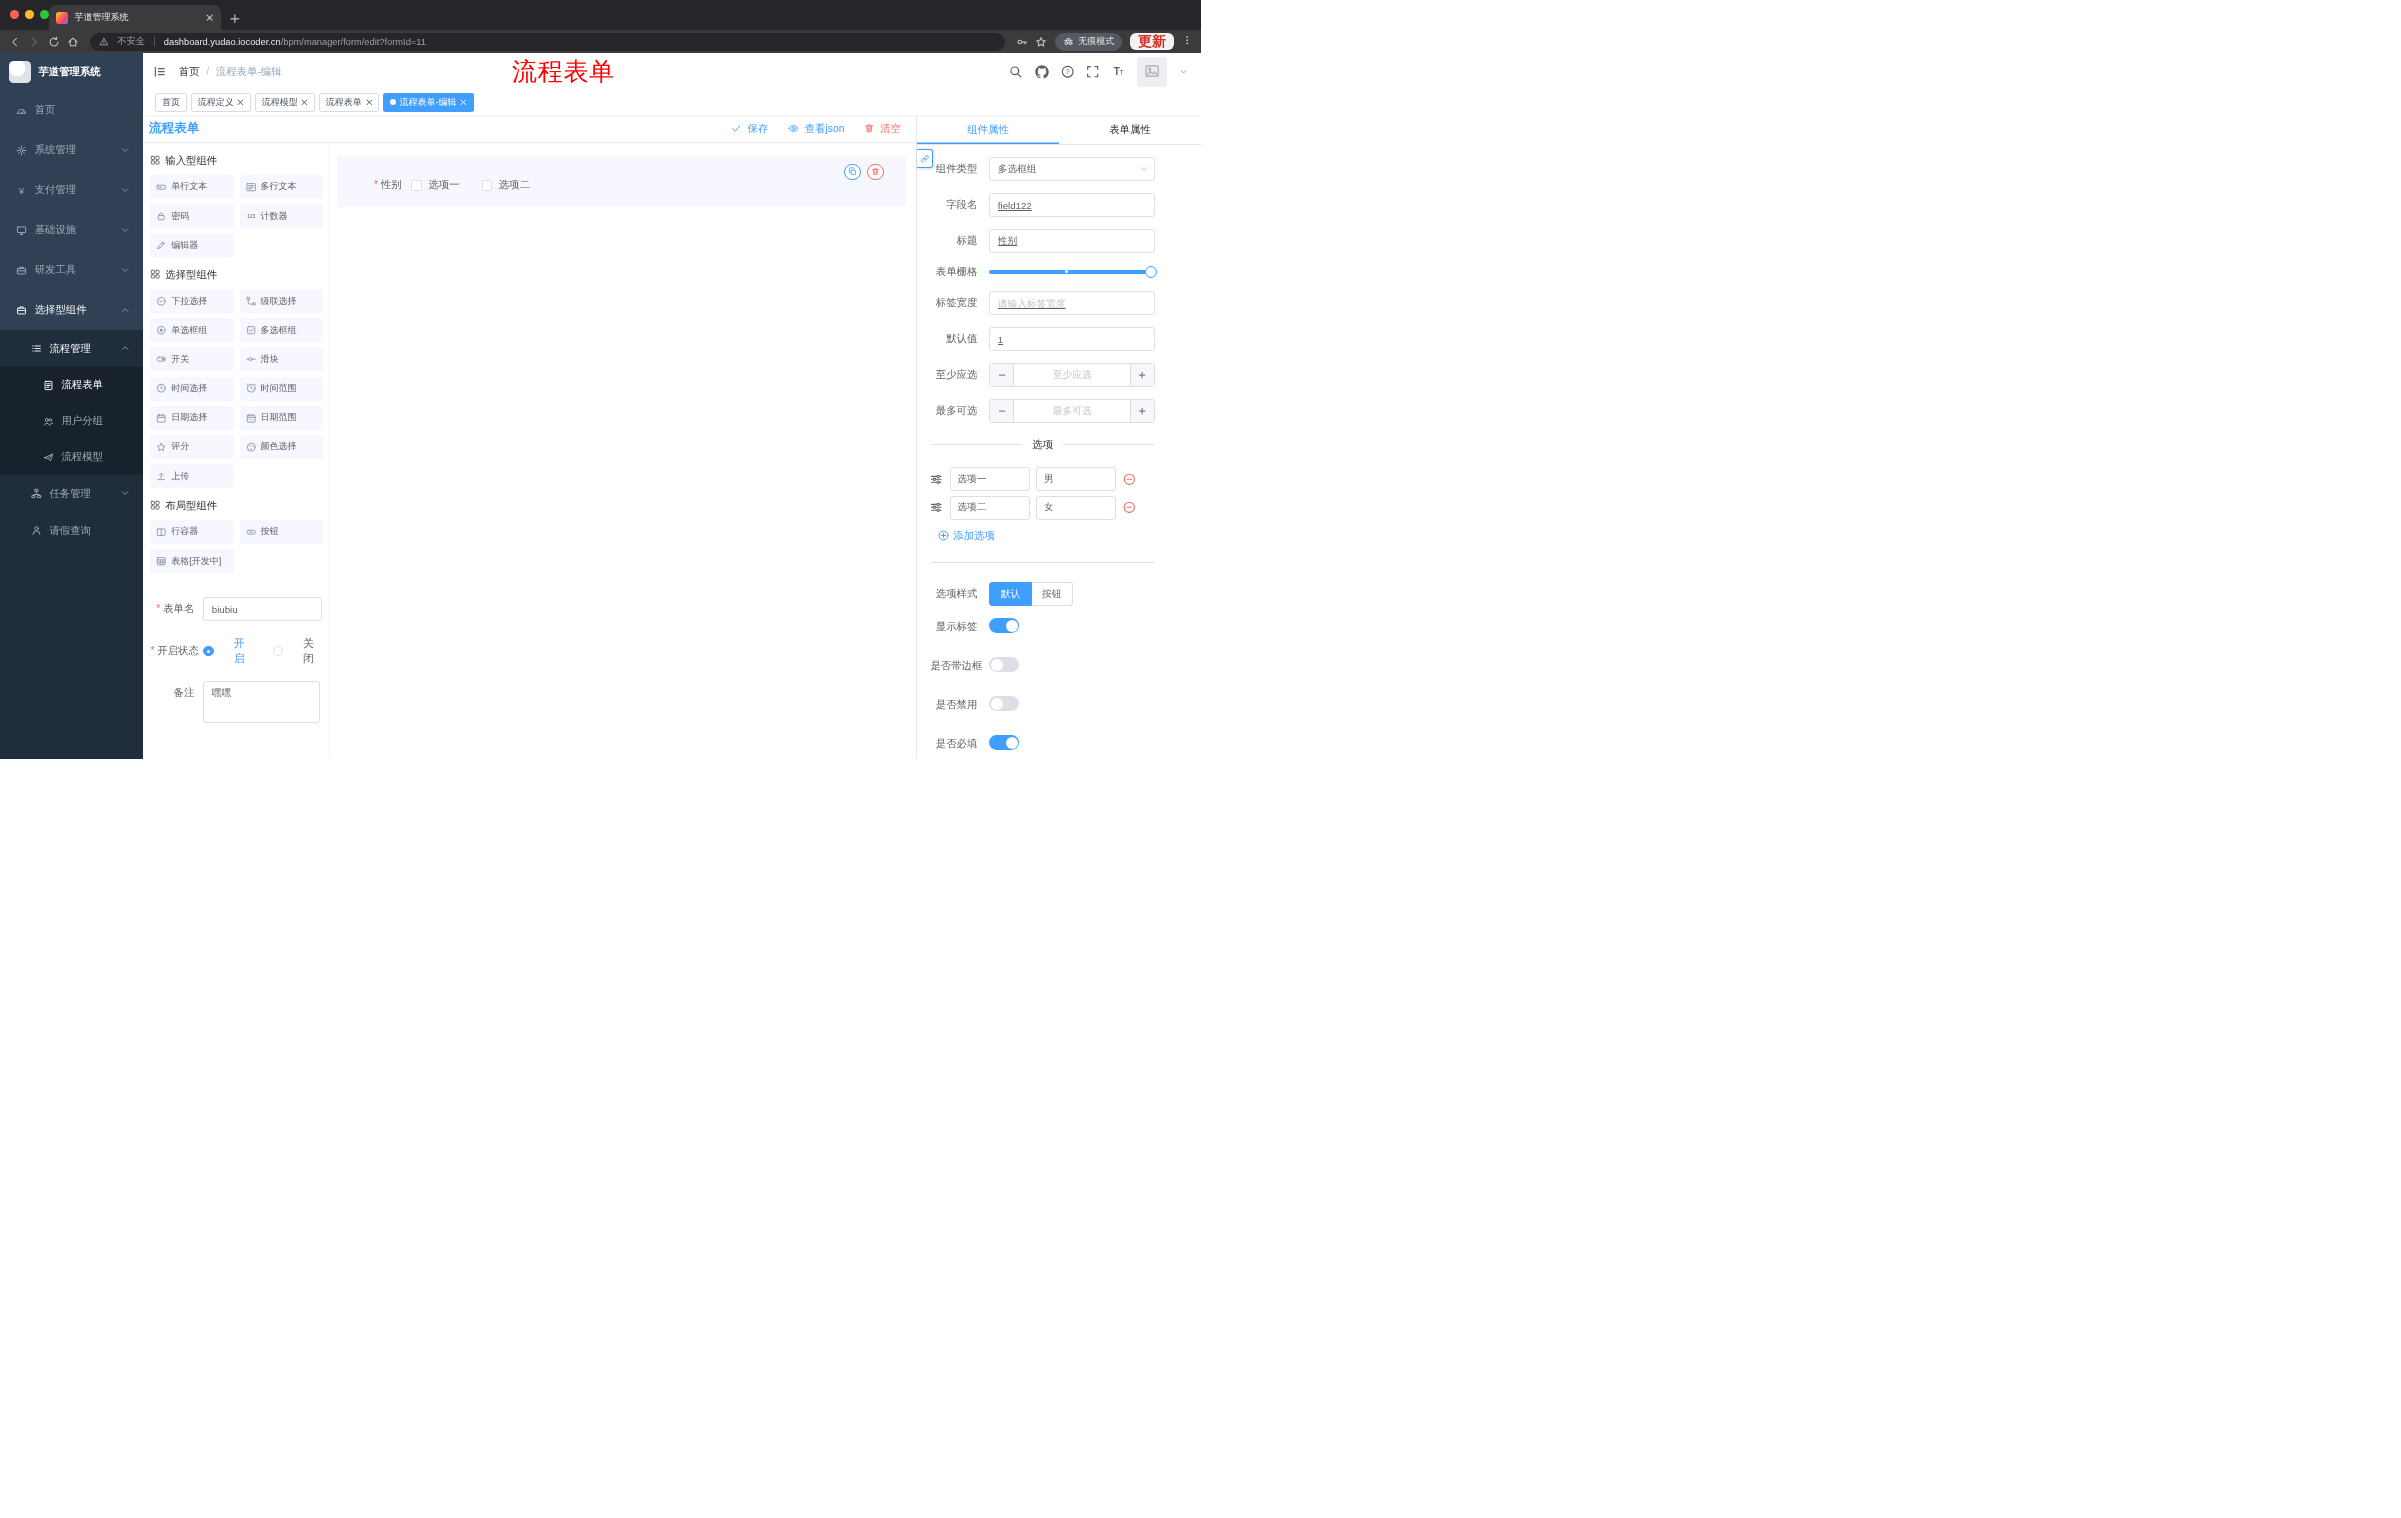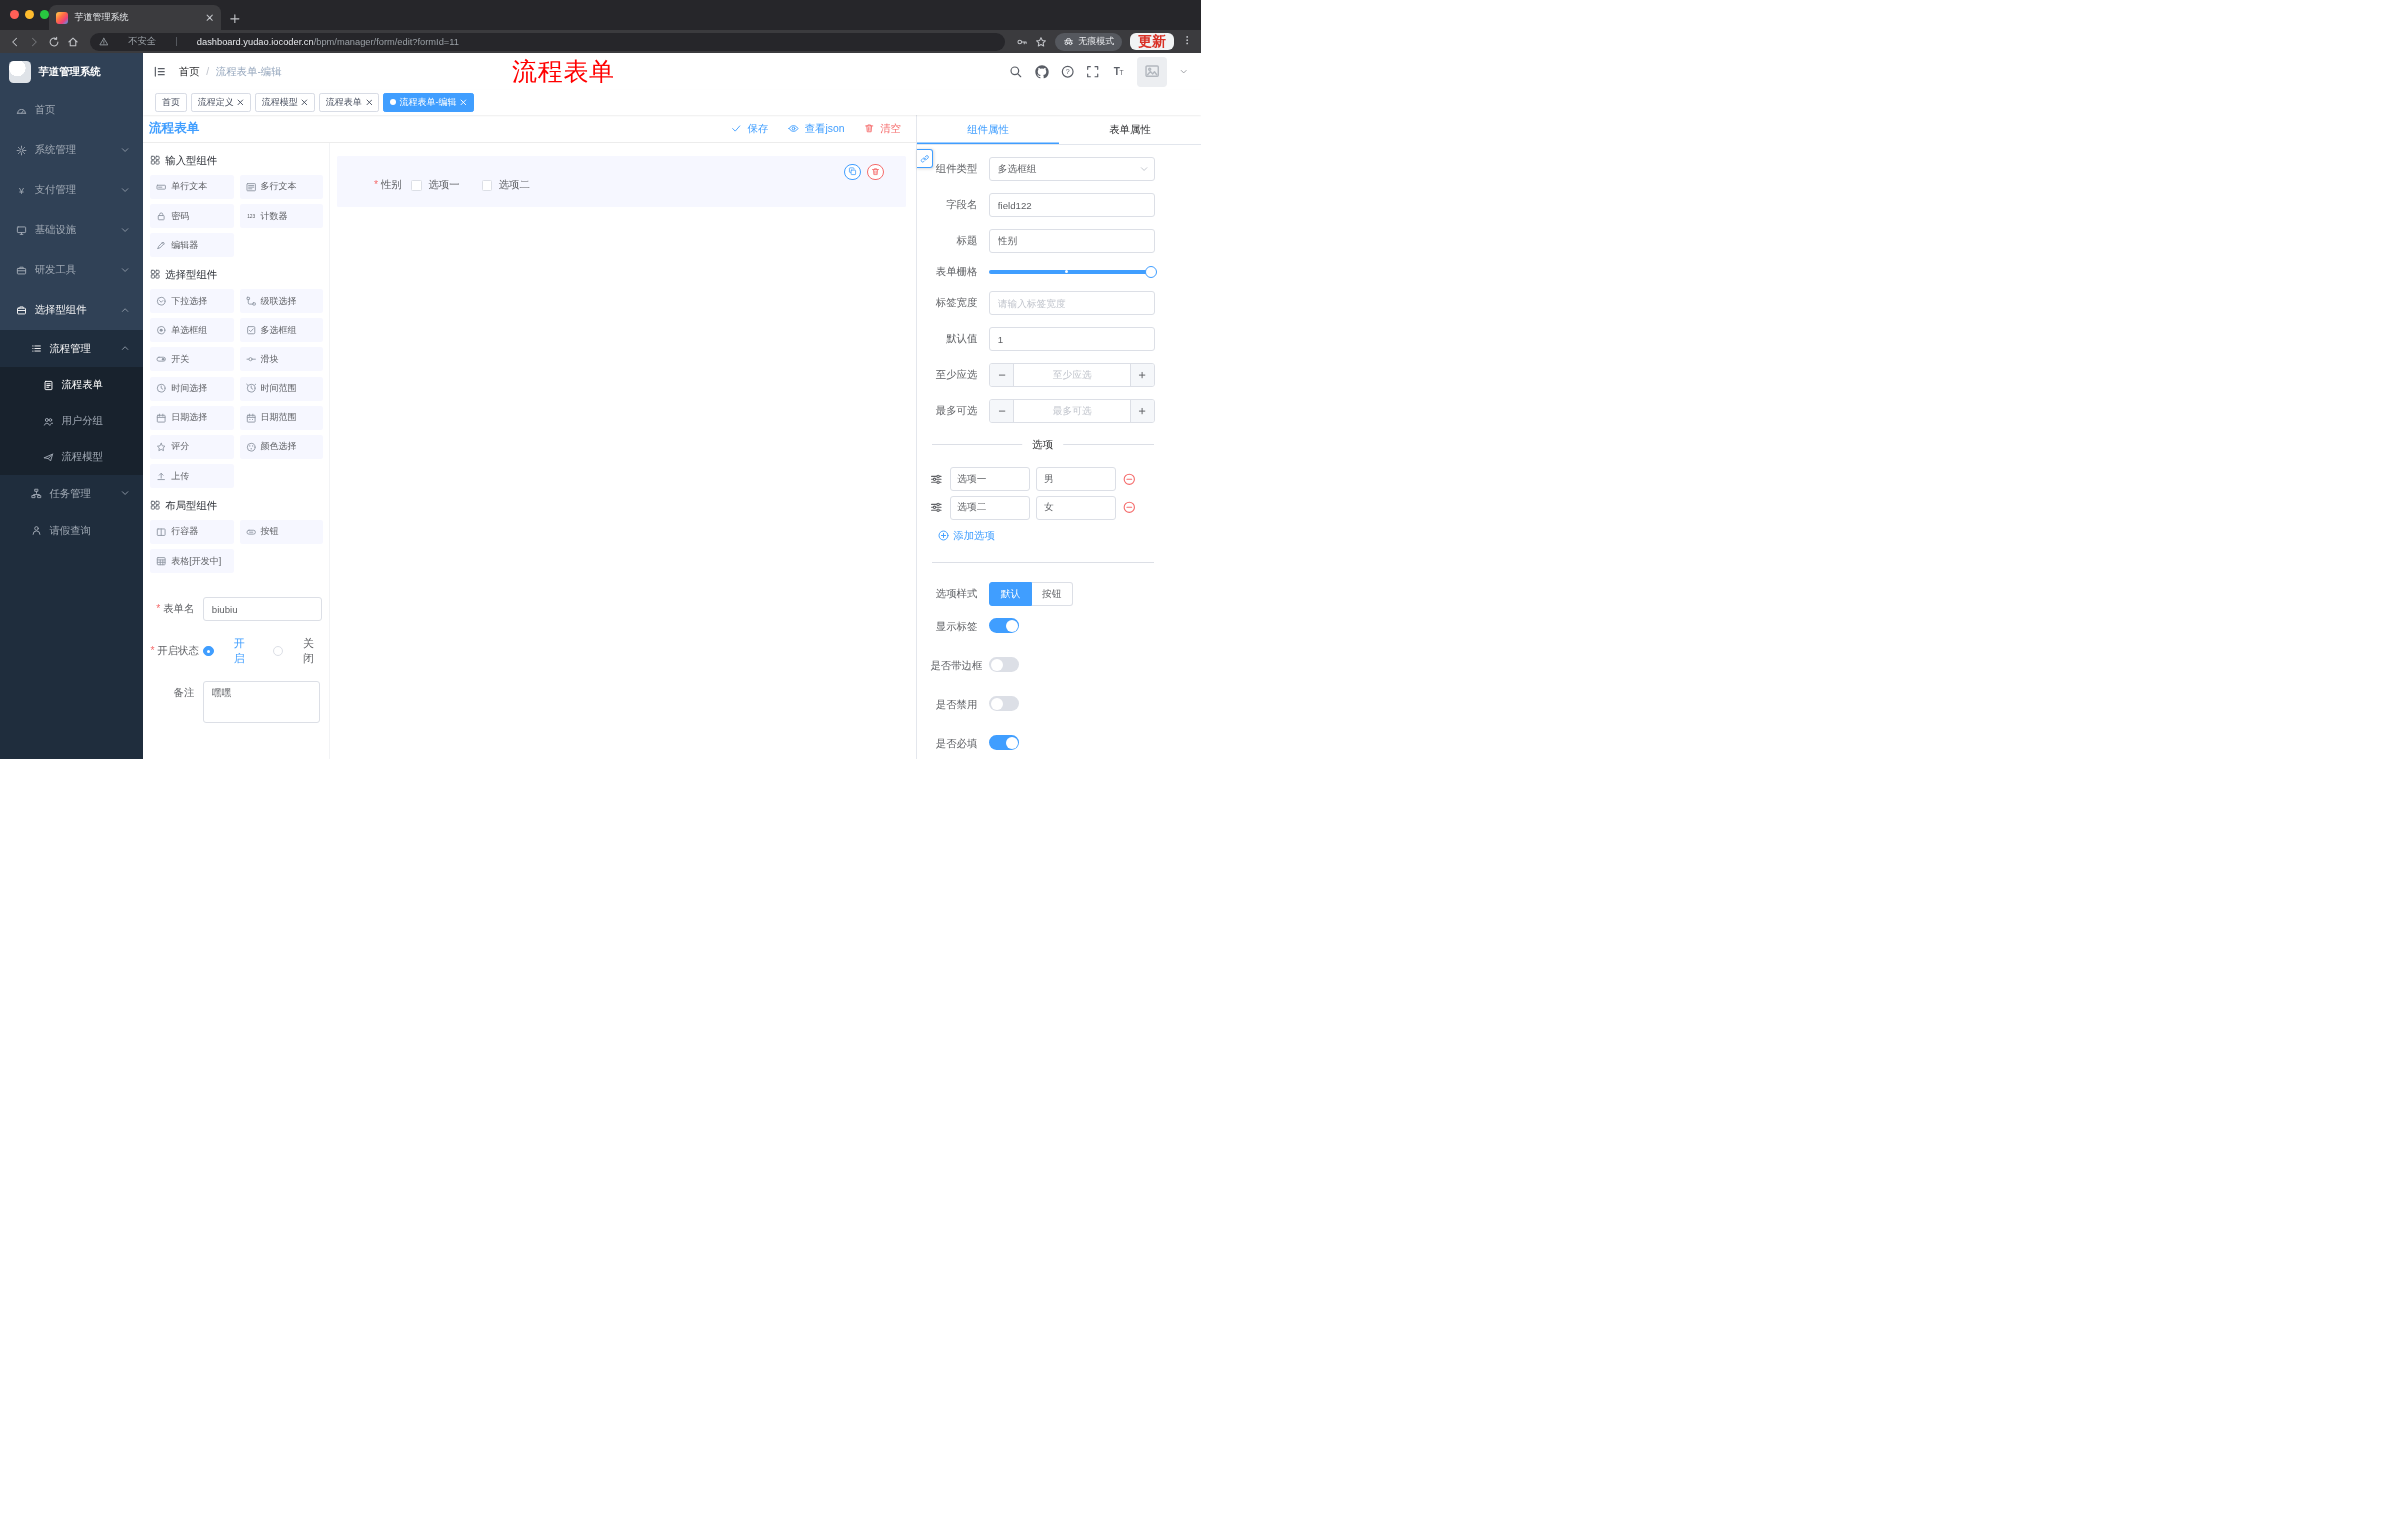--- a/index.html
+++ b/index.html
@@ -13,21 +13,21 @@
   .traffic { position:absolute; left:10.4px; top:10.4px; display:flex; gap:6px; }
   .tl { width:9px; height:9px; border-radius:50%; }
   .tl.r{background:#ff5f57}.tl.y{background:#febc2e}.tl.g{background:#28c840}
   .btab { width:172px; height:25px; background:#3b3b3e; border-radius:7.4px 7.4px 0 0; display:flex; align-items:center; gap:6px; padding:0 7.4px; margin-left:49px; color:#e8eaed; font-size:9px; }
   .favicon { width:12px; height:12px; border-radius:3px; background:linear-gradient(135deg,#ffd54f 0%,#ff7043 40%,#ec407a 70%,#42a5f5 100%); flex-shrink:0; }
   .btab-title { flex:1; white-space:nowrap; overflow:hidden; }
   .chrome-btn { color:#c2c4c8; display:flex; align-items:center; justify-content:center; cursor:pointer; }
   .newtab { margin:0 0 6.7px 9px; }
   .toolbar { height:23px; background:#3b3b3e; display:flex; align-items:center; padding:0 9px; gap:7.4px; flex-shrink:0; }
   .navbtn { color:#c2c4c8; } .navbtn.dim { color:#737579; }
-  .omnibox { flex:1; height:18px; background:#26262a; border-radius:9px; display:flex; align-items:center; gap:20px; padding:0 9px; font-size:9.3px; margin:0 3px; cursor:text; }
+  .omnibox { flex:1; height:18px; background:#26262a; border-radius:9px; display:flex; align-items:center; gap:9px; padding:0 9px; font-size:9.3px; margin:0 3px; cursor:text; }
   .sec-label { color:#9aa0a6; }
   .om-sep { width:0.7px; height:9.7px; background:#55585e; }
   .host { color:#e8eaed; } .path { color:#9aa0a6; }
   .incog { height:18px; border-radius:9px; background:#55585e; color:#e8eaed; font-size:9px; display:flex; align-items:center; gap:4.5px; padding:0 8.2px; }
   .update { height:16.3px; border-radius:6px; background:#f1f3f4; color:#d93025; font-size:14px; font-weight:bold; display:flex; align-items:center; padding:0 8.2px; cursor:pointer; }
 
   
   .app { flex:1; display:flex; min-height:0; }
   .sidebar { width:143px; background:#304156; display:flex; flex-direction:column; flex-shrink:0; color:#9fa8b3; }
   .logo-row { height:37px; display:flex; align-items:center; gap:7.4px; padding:0 9px; flex-shrink:0; }
@@ -111,21 +111,21 @@
   
   .props { width:285px; border-left:0.7px solid #e4e7ed; display:flex; flex-direction:column; position:relative; flex-shrink:0; }
   .ptabs { height:30px; display:flex; border-bottom:0.7px solid #e2e6ed; flex-shrink:0; }
   .ptab { flex:1; display:flex; align-items:center; justify-content:center; font-size:10.4px; color:#303133; cursor:pointer; }
   .ptab.active { color:#409eff; box-shadow:inset 0 -1.5px 0 #409eff; }
   .affix { position:absolute; left:0; top:34px; width:16.3px; height:19.3px; background:#fff; border:0.7px solid #409eff; border-left:none; border-radius:0 3px 3px 0; display:flex; align-items:center; justify-content:center; color:#409eff; box-shadow:0.7px 0.7px 3px rgba(0,0,0,.15); cursor:pointer; z-index:2; }
   .props-body { flex:1; padding:12px 46px 0 13.4px; overflow:hidden; }
   .prow { display:flex; align-items:center; margin-bottom:12px; }
   .plabel { width:59px; flex-shrink:0; text-align:right; padding-right:12px; font-size:10.4px; color:#606266; white-space:nowrap; }
   .pctrl { flex:1; min-width:0; }
-  .pinput { width:100%; height:24px; border:0.7px solid #dcdfe6; border-radius:3px; padding:0 7.4px; font-size:9.7px; color:#606266; outline:none; background:#fff; font-family:inherit; }
+  .pinput { width:100%; height:24px; border:0.7px solid #dcdfe6; border-radius:3px; padding:0 7.4px; font-size:9.7px; color:#606266; outline:none; background:#fff; font-family:inherit;text-decoration:underline; }
   .pinput::placeholder { color:#c0c4cc; }
   .pselect { position:relative; width:100%; height:24px; border:0.7px solid #dcdfe6; border-radius:3px; display:flex; align-items:center; padding:0 19.3px 0 7.4px; font-size:9.7px; color:#606266; cursor:pointer; background:#fff; }
   .pselect .sel-caret { position:absolute; right:6px; color:#c0c4cc; }
 
   .sl-track { height:4.5px; background:#e4e7ed; border-radius:2.2px; position:relative; margin-right:4.5px; }
   .sl-fill { position:absolute; left:0; top:0; height:100%; width:100%; background:#409eff; border-radius:2.2px; }
   .sl-dot { position:absolute; width:3px; height:3px; background:#fff; border-radius:50%; top:0.7px; left:47%; }
   .sl-handle { position:absolute; right:-6px; top:-3.7px; width:12px; height:12px; background:#fff; border:1.5px solid #409eff; border-radius:50%; cursor:grab; }
 
   .stepper { display:flex; width:100%; height:24px; border:0.7px solid #dcdfe6; border-radius:3px; overflow:hidden; background:#fff; }

